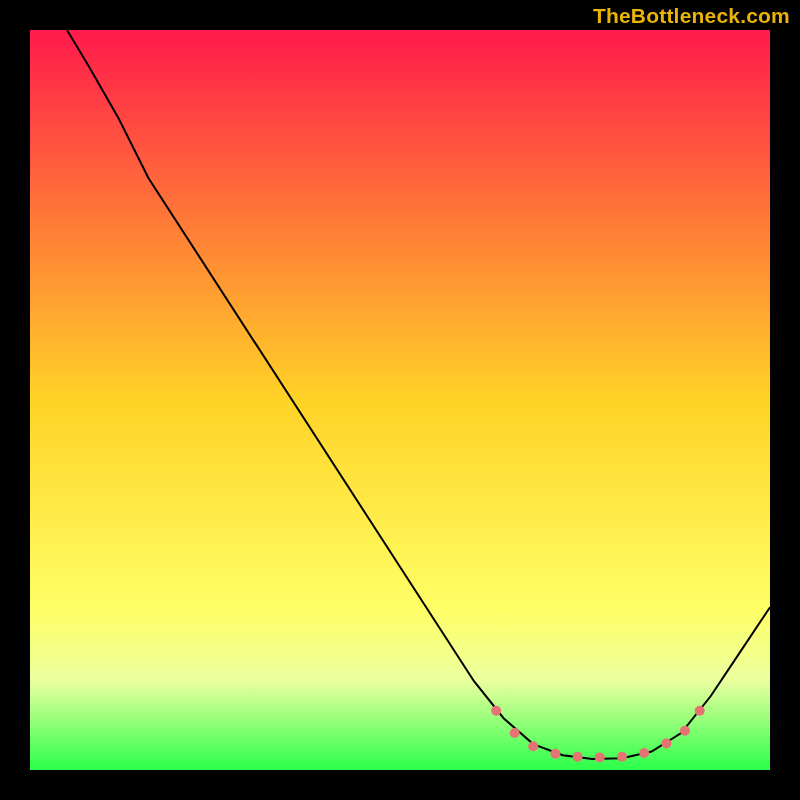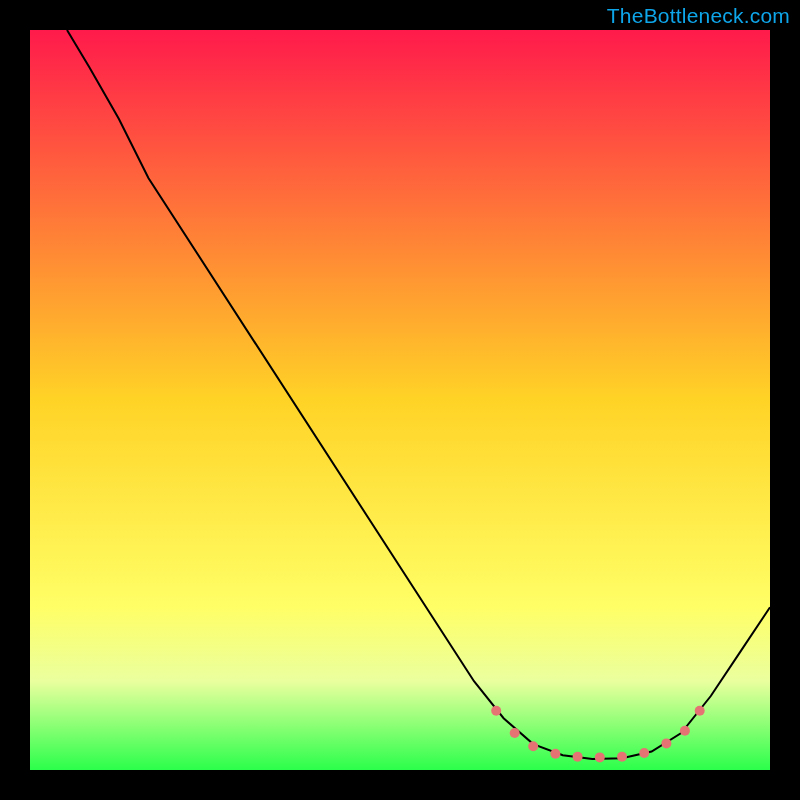--- a/index.html
+++ b/index.html
@@ -14,23 +14,23 @@
   .outer {
     width: 800px;
     height: 800px;
     background: #000;
     position: relative;
   }
   .watermark {
     position: absolute;
     top: 4px;
     right: 10px;
-    color: #0ea5e9;
+    color: #eab308;
     font-size: 21px;
-    font-weight: 400;
+    font-weight: 700;
     letter-spacing: 0.2px;
   }
   .plot-wrap {
     position: absolute;
     left: 30px;
     top: 30px;
     width: 740px;
     height: 740px;
   }
   svg {

